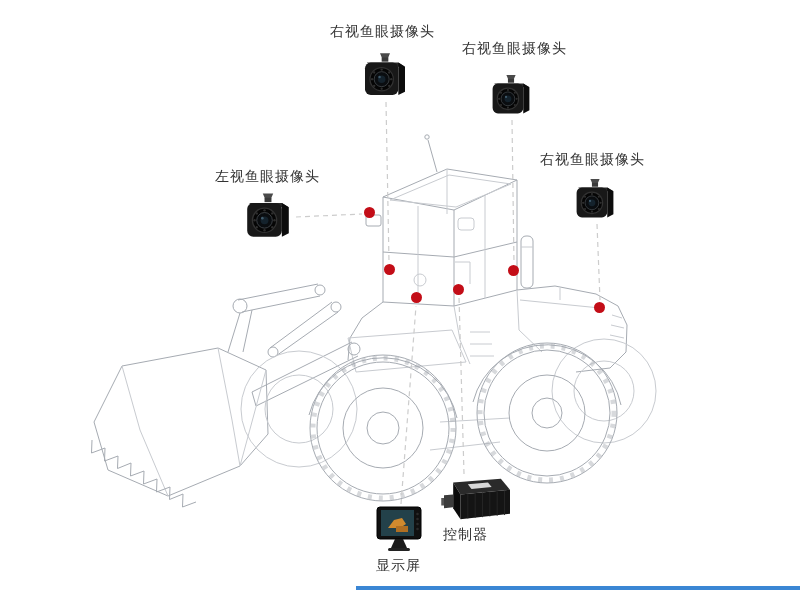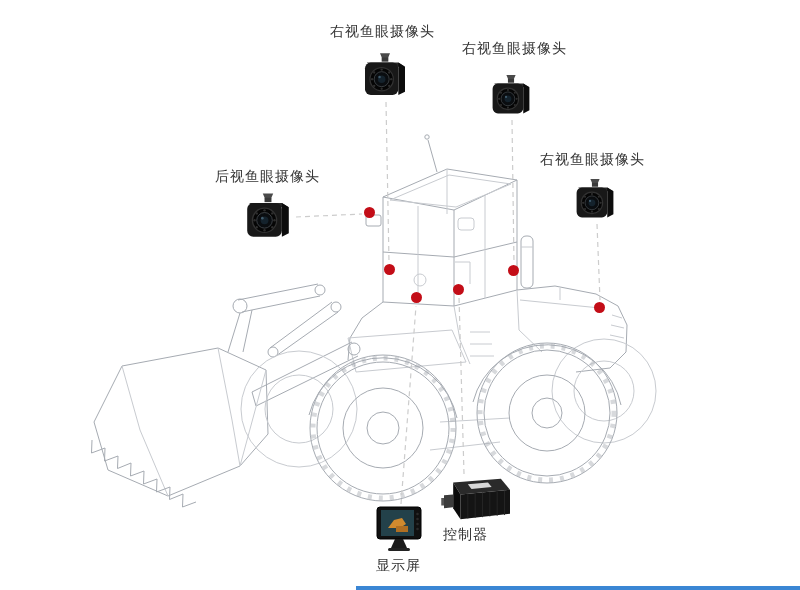--- a/index.html
+++ b/index.html
@@ -193,21 +193,21 @@
 
   <div class="dot" style="left:364px;top:207px;"></div>
   <div class="dot" style="left:384px;top:264px;"></div>
   <div class="dot" style="left:411px;top:292px;"></div>
   <div class="dot" style="left:453px;top:284px;"></div>
   <div class="dot" style="left:508px;top:265px;"></div>
   <div class="dot" style="left:594px;top:302px;"></div>
 
   <div class="label" style="left:330px;top:24px;">右视鱼眼摄像头</div>
   <div class="label" style="left:462px;top:41px;">右视鱼眼摄像头</div>
-  <div class="label" style="left:215px;top:169px;">后视鱼眼摄像头</div>
+  <div class="label" style="left:215px;top:169px;">左视鱼眼摄像头</div>
   <div class="label" style="left:540px;top:152px;">右视鱼眼摄像头</div>
   <div class="label" style="left:443px;top:527px;">控制器</div>
   <div class="label" style="left:376px;top:558px;">显示屏</div>
 
   <div class="device" style="left:360px;top:52px;width:50px;height:46px;">
     <svg viewBox="0 0 60 54">
         <use href="#sym-camera" xlink:href="#sym-camera"></use>
       </svg>
   </div>
   <div class="device" style="left:488px;top:74px;width:46px;height:42px;">

